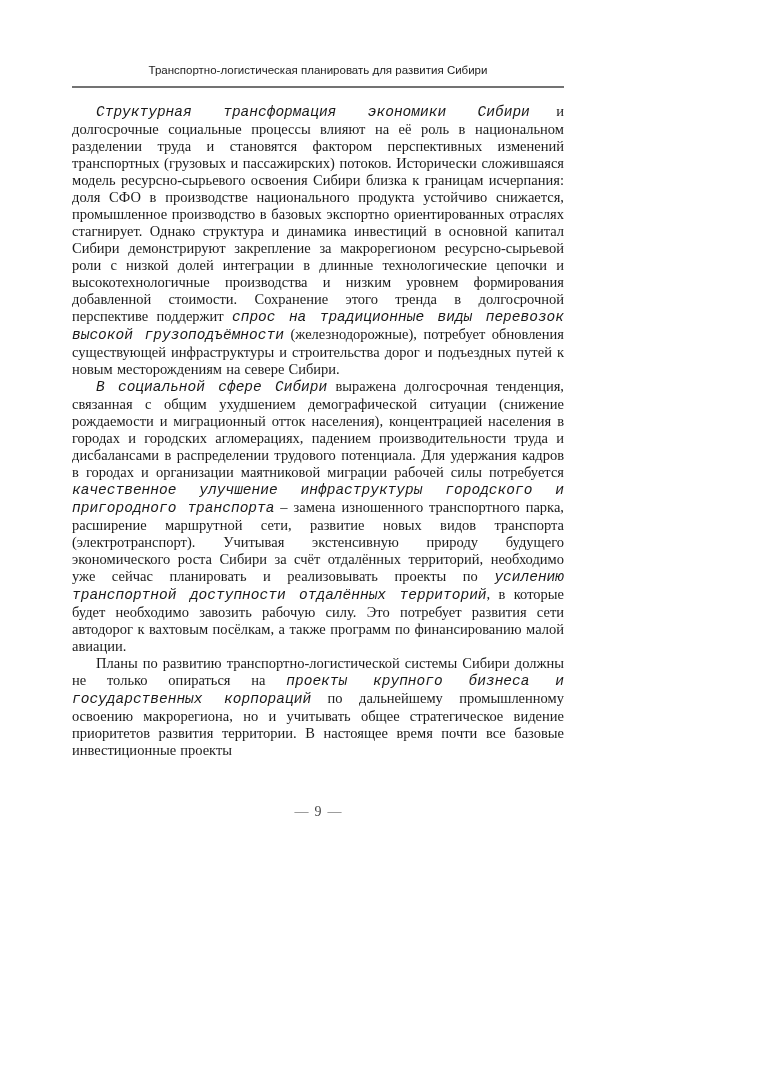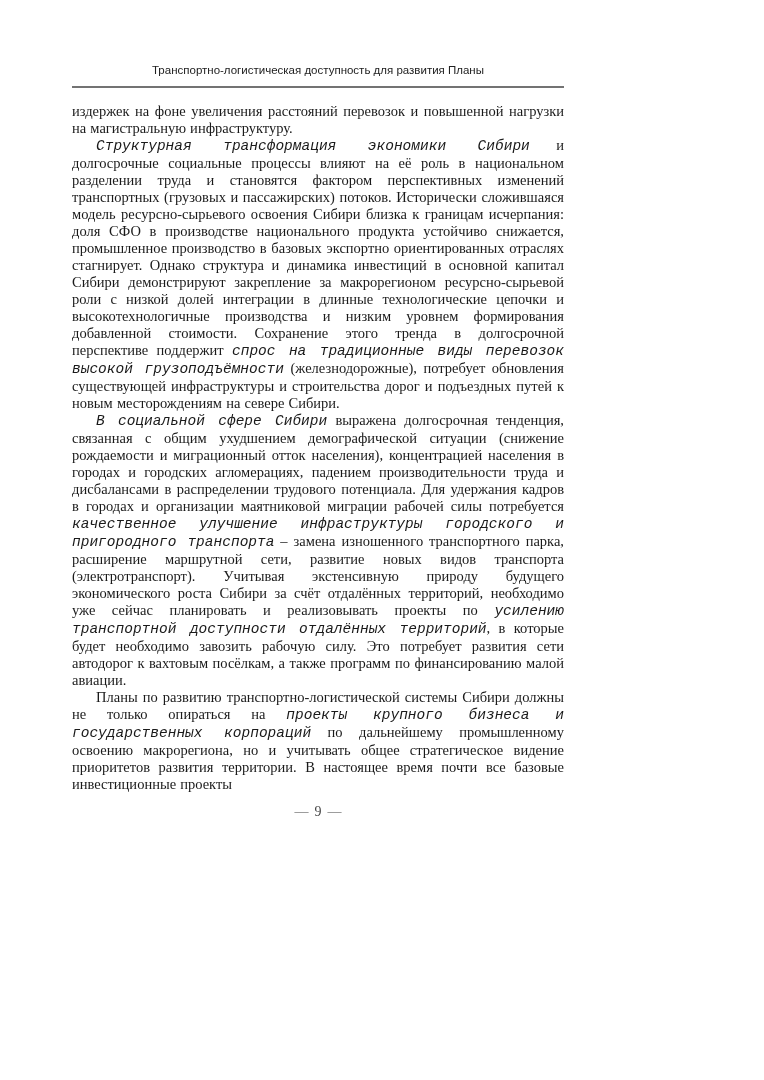--- a/index.html
+++ b/index.html
@@ -72,27 +72,26 @@
   .page-footer .num {
     color: #474747;
     margin: 0 6px;
   }
 </style>
 </head>
 <body>
 
 <div class="page">
 
-  <div class="running-header">Транспортно-логистическая доступность для развития Планы</div>
+  <div class="running-header">Транспортно-логистическая планировать для развития Сибири</div>
 
   <div class="header-rule"></div>
 
   <div class="body-text">
 
-    <p class="para no-indent"><span>издержек на фоне увеличения расстояний перевозок и повышенной нагрузки на магистральную инфраструктуру.</span></p>
 
     <p class="para"><span class="it">Структурная трансформация экономики Сибири</span><span> и долгосрочные социальные процессы влияют на её роль в национальном разделении труда и становятся фактором перспективных изменений транспортных (грузовых и пассажирских) потоков. Исторически сложившаяся модель ресурсно-сырьевого освоения Сибири близка к границам исчерпания: доля СФО в производстве национального продукта устойчиво снижается, промышленное производство в базовых экспортно ориентированных отраслях стагнирует. Однако структура и динамика инвестиций в основной капитал Сибири демонстрируют закрепление за макрорегионом ресурсно-сырьевой роли с низкой долей интеграции в длинные технологические цепочки и высокотехнологичные производства и низким уровнем формирования добавленной стоимости. Сохранение этого тренда в долгосрочной перспективе поддержит </span><span class="it">спрос на традиционные виды перевозок высокой грузоподъёмности</span><span> (железнодорожные), потребует обновления существующей инфраструктуры и строительства дорог и подъездных путей к новым месторождениям на севере Сибири.</span></p>
 
     <p class="para"><span class="it">В социальной сфере Сибири</span><span> выражена долгосрочная тенденция, связанная с общим ухудшением демографической ситуации (снижение рождаемости и миграционный отток населения), концентрацией населения в городах и городских агломерациях, падением производительности труда и дисбалансами в распределении трудового потенциала. Для удержания кадров в городах и организации маятниковой миграции рабочей силы потребуется </span><span class="it">качественное улучшение инфраструктуры городского и пригородного транспорта</span><span> – замена изношенного транспортного парка, расширение маршрутной сети, развитие новых видов транспорта (электротранспорт). Учитывая экстенсивную природу будущего экономического роста Сибири за счёт отдалённых территорий, необходимо уже сейчас планировать и реализовывать проекты по </span><span class="it">усилению транспортной доступности отдалённых территорий</span><span>, в которые будет необходимо завозить рабочую силу. Это потребует развития сети автодорог к вахтовым посёлкам, а также программ по финансированию малой авиации.</span></p>
 
     <p class="para"><span>Планы по развитию транспортно-логистической системы Сибири должны не только опираться на </span><span class="it">проекты крупного бизнеса и государственных корпораций</span><span> по дальнейшему промышленному освоению макрорегиона, но и учитывать общее стратегическое видение приоритетов развития территории. В настоящее время почти все базовые инвестиционные проекты</span></p>
 
   </div>
 
   <div class="page-footer"><span class="dash">—</span><span class="num">9</span><span class="dash">—</span></div>

